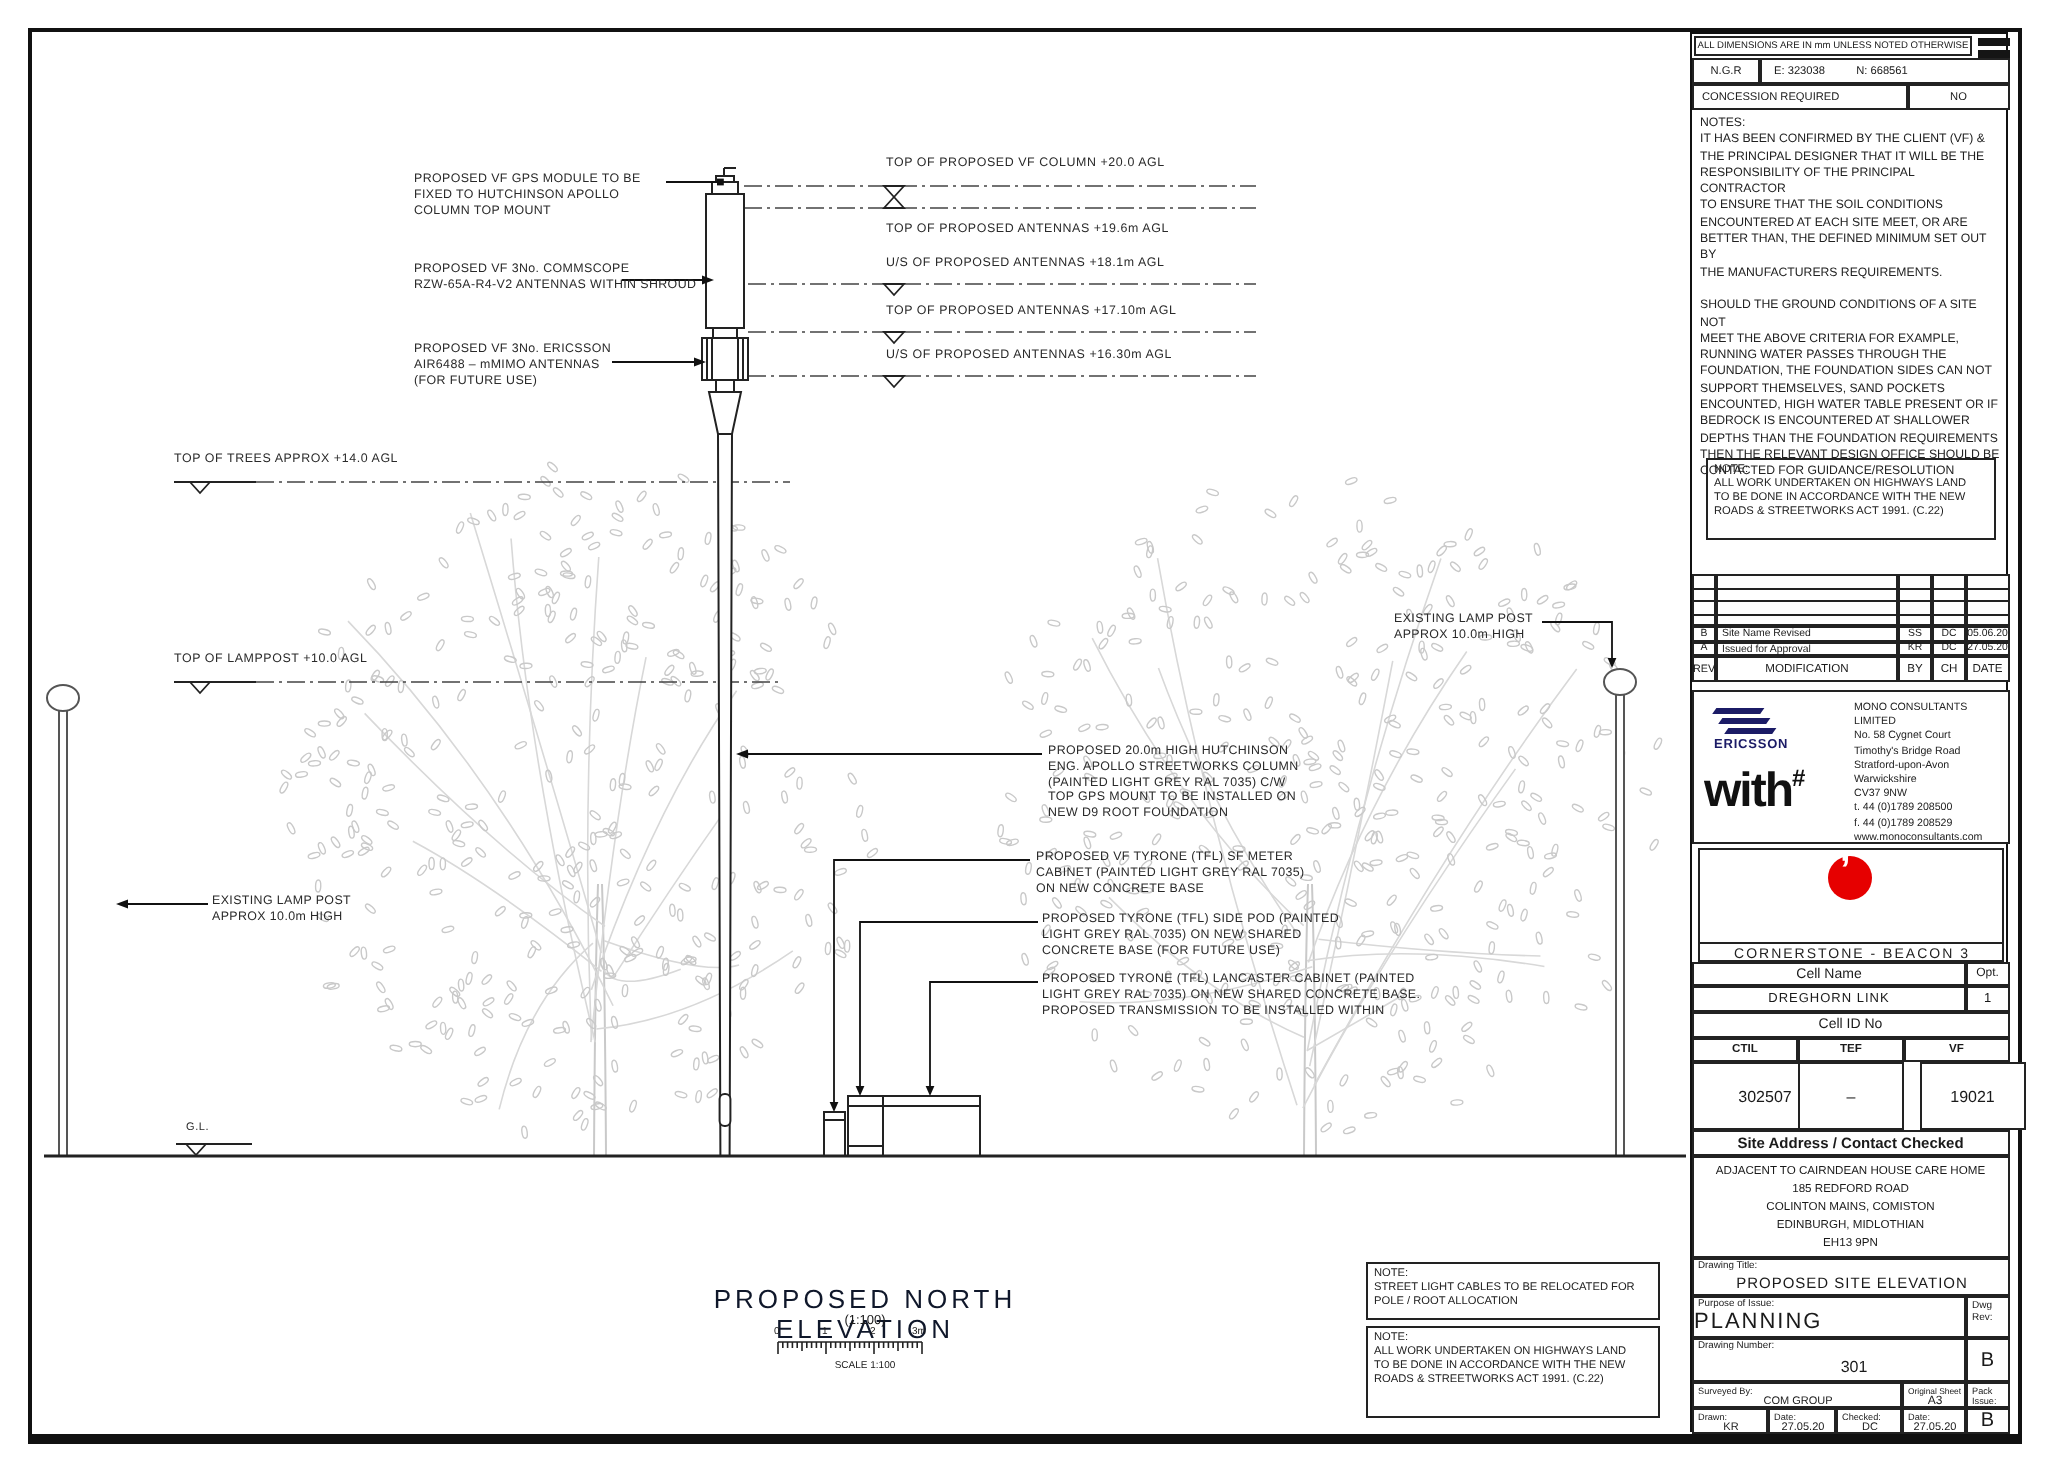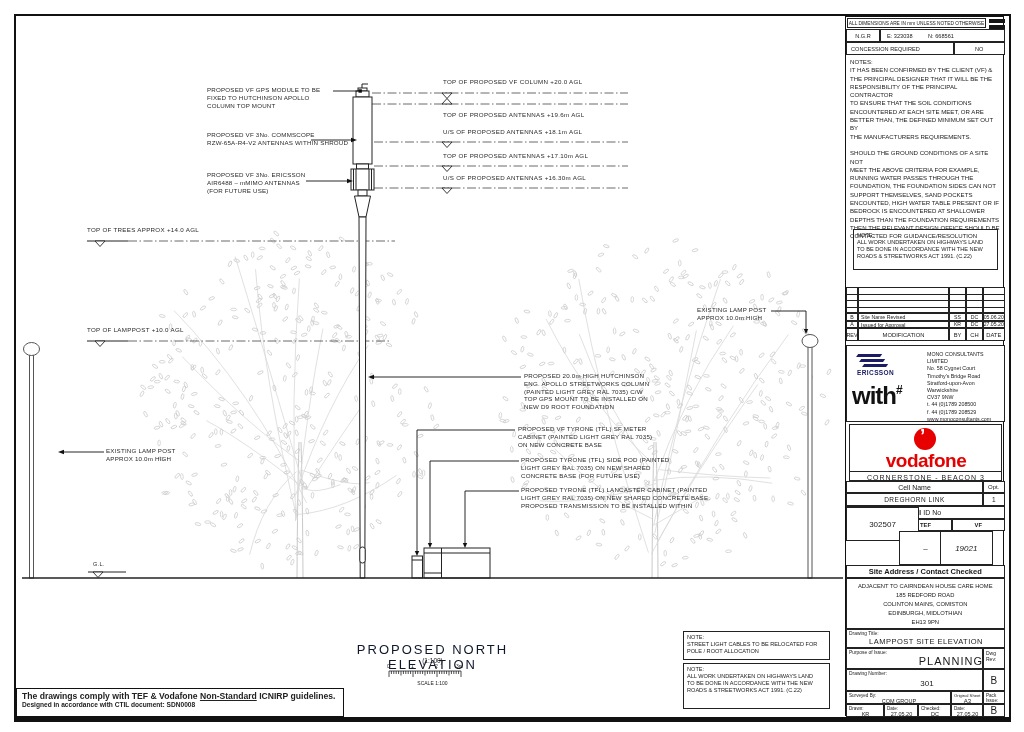--- a/index.html
+++ b/index.html
@@ -918,24 +918,20 @@
   <div class="abs" style="left:330px;top:680px;width:205px;text-align:center;font-size:5px;">SCALE 1:100</div>
 
   <div class="notebox" style="left:683px;top:631px;width:147px;height:29px;">NOTE:
 STREET LIGHT CABLES TO BE RELOCATED FOR
 POLE / ROOT ALLOCATION</div>
   <div class="notebox" style="left:683px;top:663px;width:147px;height:46px;">NOTE:
 ALL WORK UNDERTAKEN ON HIGHWAYS LAND
 TO BE DONE IN ACCORDANCE WITH THE NEW
 ROADS &amp; STREETWORKS ACT 1991. (C.22)</div>
 
-  <div class="abs" style="left:16px;top:688px;width:328px;height:29px;border:1.5px solid #111;box-sizing:border-box;padding:2px 5px;background:#fff;">
-    <div style="font-size:8.6px;font-weight:bold;color:#222;"><span>The drawings comply with TEF &amp; Vodafone </span><span class="u">Non-Standard</span><span> ICNIRP guidelines.</span></div>
-    <div style="font-size:6.6px;font-weight:bold;color:#222;">Designed in accordance with CTIL document: SDN0008</div>
-  </div>
 
   <div id="tb">
 
     <div class="cell ctr" style="left:1px;top:1px;width:139px;height:10px;font-size:4.8px;">ALL DIMENSIONS ARE IN mm UNLESS NOTED OTHERWISE</div>
     <div class="chip" style="left:143px;top:2px;width:16px;height:4px;"></div>
     <div class="chip" style="left:143px;top:7.5px;width:16px;height:4px;"></div>
 
     <div class="cell ctr" style="left:0;top:12px;width:34px;height:13px;font-size:5.6px;">N.G.R</div>
     <div class="cell" style="left:34px;top:12px;width:124.5px;height:13px;font-size:5.6px;line-height:12px;">
       <span style="margin-left:6px;">E: 323038</span>
@@ -1019,51 +1015,50 @@
 CV37 9NW
 t. 44 (0)1789 208500
 f. 44 (0)1789 208529
 www.monoconsultants.com</div>
     </div>
 
     <div class="cell" style="left:3px;top:407px;width:152.5px;height:57px;">
       <div id="vf-circle" style="left:64px;top:3px;">
           <span>’</span>
         </div>
-      <div class="abs" style="left:0;top:25px;width:152px;text-align:center;font-size:19px;font-weight:bold;color:#e60000;letter-spacing:-0.5px;">vodafone</div>
       <div class="abs ctr" style="left:0;top:46px;width:152px;height:10px;border-top:0.8px solid #222;font-size:7px;letter-spacing:1px;color:#222;">CORNERSTONE - BEACON 3</div>
     </div>
 
     <div class="cell ctr" style="left:0;top:464px;width:137px;height:12px;font-size:7px;">Cell Name</div>
     <div class="cell ctr" style="left:137px;top:464px;width:21.5px;height:12px;font-size:6px;">Opt.</div>
     <div class="cell ctr" style="left:0;top:476px;width:137px;height:13px;font-size:6.5px;letter-spacing:.5px;">DREGHORN LINK</div>
     <div class="cell ctr" style="left:137px;top:476px;width:21.5px;height:13px;font-size:6.5px;">1</div>
     <div class="cell ctr" style="left:0;top:489px;width:158.5px;height:13px;font-size:7px;">Cell ID No</div>
     <div class="cell ctr" style="left:0;top:502px;width:53px;height:12px;font-size:5.8px;font-weight:bold;">CTIL</div>
     <div class="cell ctr" style="left:53px;top:502px;width:53px;height:12px;font-size:5.8px;font-weight:bold;">TEF</div>
     <div class="cell ctr" style="left:106px;top:502px;width:52.5px;height:12px;font-size:5.8px;font-weight:bold;">VF</div>
-    <div class="cell ctr" style="left:0;top:490px;width:73px;height:34px;font-size:8px;text-align:right;">302507</div>
+    <div class="cell ctr" style="left:0;top:514px;width:73px;height:34px;font-size:8px;text-align:right;">302507</div>
     <div class="cell ctr" style="left:53px;top:514px;width:53px;height:34px;font-size:8px;">–</div>
-    <div class="cell ctr" style="left:94px;top:514px;width:52.5px;height:34px;font-size:8px;font-style:italic;">19021</div>
+    <div class="cell ctr" style="left:114px;top:514px;width:52.5px;height:34px;font-size:8px;">19021</div>
 
     <div class="cell ctr" style="left:0;top:548px;width:158.5px;height:13px;font-size:7.5px;font-weight:bold;">Site Address / Contact Checked</div>
     <div class="cell pre" style="left:0;top:561px;width:158.5px;height:51px;font-size:5.8px;line-height:9px;text-align:center;padding-top:3px;">ADJACENT TO CAIRNDEAN HOUSE CARE HOME
 185 REDFORD ROAD
 COLINTON MAINS, COMISTON
 EDINBURGH, MIDLOTHIAN
 EH13 9PN</div>
 
     <div class="cell" style="left:0;top:612px;width:158.5px;height:19px;">
       <div class="cl">Drawing Title:</div>
-      <div class="abs" style="left:0;top:7px;width:158px;text-align:center;font-size:7.5px;letter-spacing:.5px;">LAMPPOST SITE ELEVATION</div>
+      <div class="abs" style="left:0;top:7px;width:158px;text-align:center;font-size:7.5px;letter-spacing:.5px;">PROPOSED SITE ELEVATION</div>
     </div>
 
     <div class="cell" style="left:0;top:631px;width:137px;height:21px;">
       <div class="cl">Purpose of Issue:</div>
-      <div class="abs" style="left:0;top:6px;width:136px;text-align:right;font-size:11px;letter-spacing:1px;">PLANNING</div>
+      <div class="abs" style="left:0;top:6px;width:136px;text-align:left;font-size:11px;letter-spacing:1px;">PLANNING</div>
     </div>
     <div class="cell pre" style="left:137px;top:631px;width:21.5px;height:21px;font-size:5px;padding:1px 2px;">Dwg
 Rev:</div>
 
     <div class="cell" style="left:0;top:652px;width:137px;height:22px;">
       <div class="cl">Drawing Number:</div>
       <div class="abs" style="left:0;top:9px;width:160px;text-align:center;font-size:8px;">301</div>
     </div>
     <div class="cell ctr" style="left:137px;top:652px;width:21.5px;height:22px;font-size:10px;">B</div>
 

